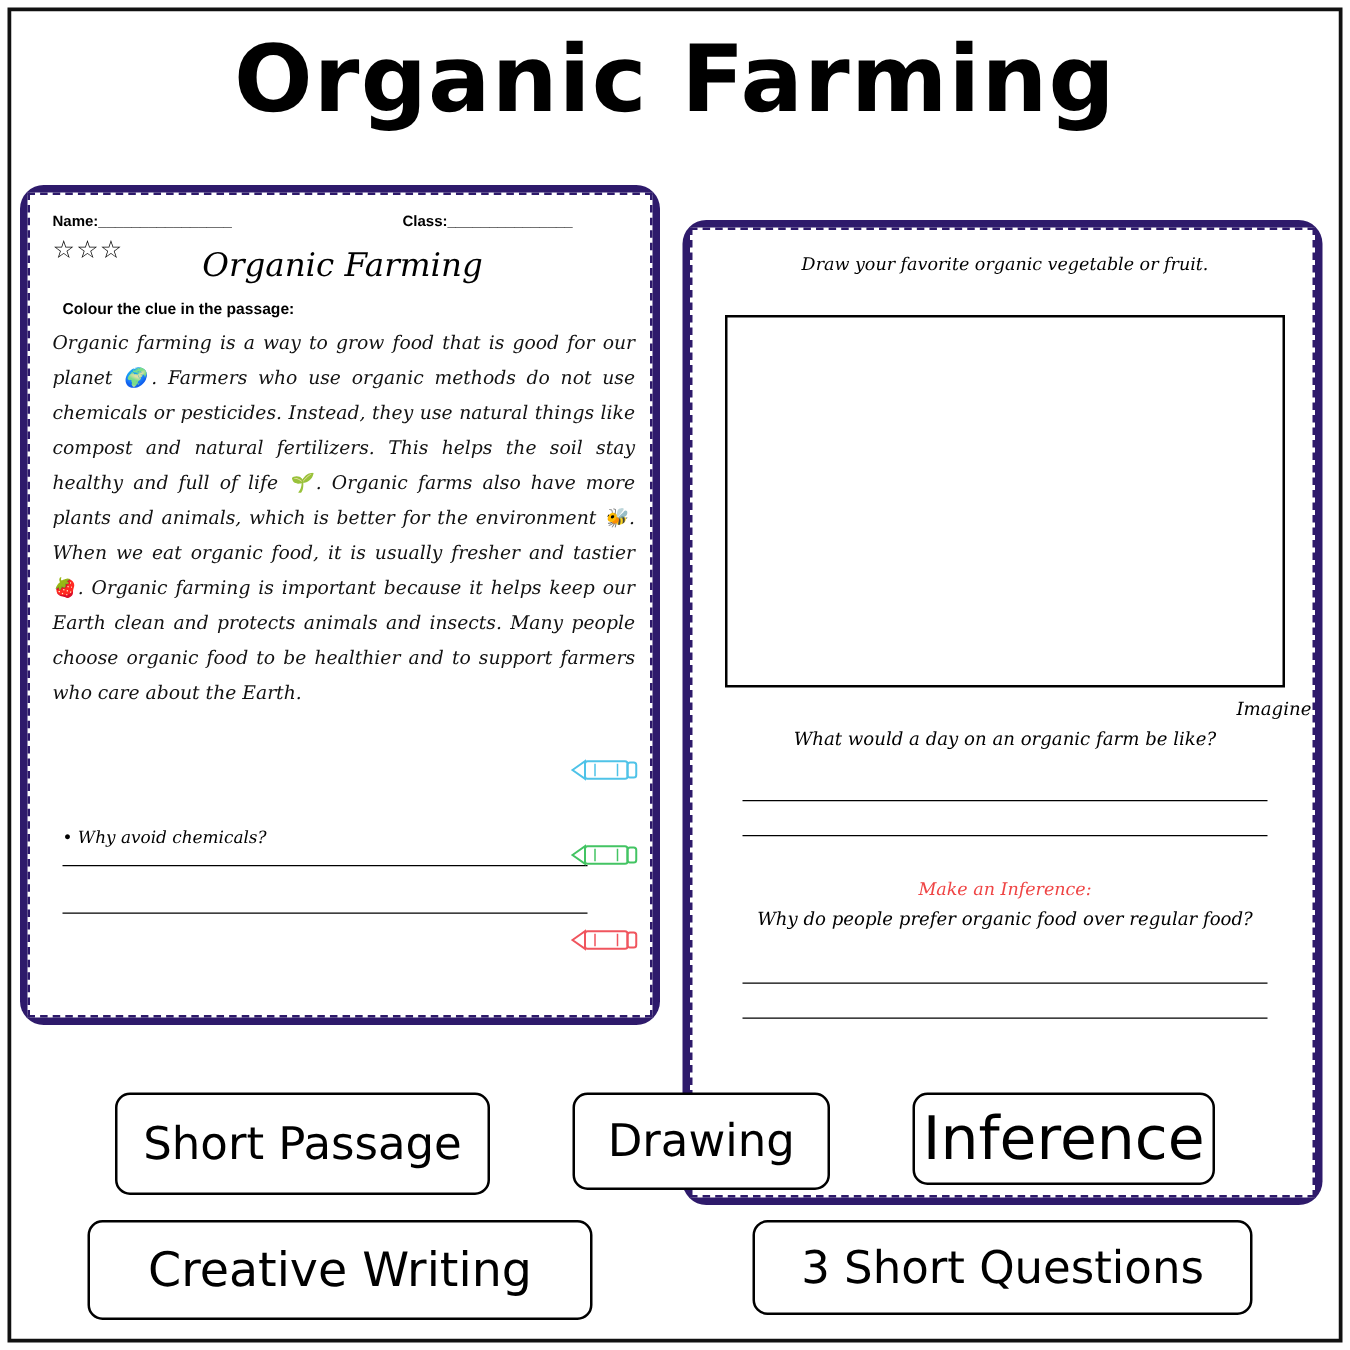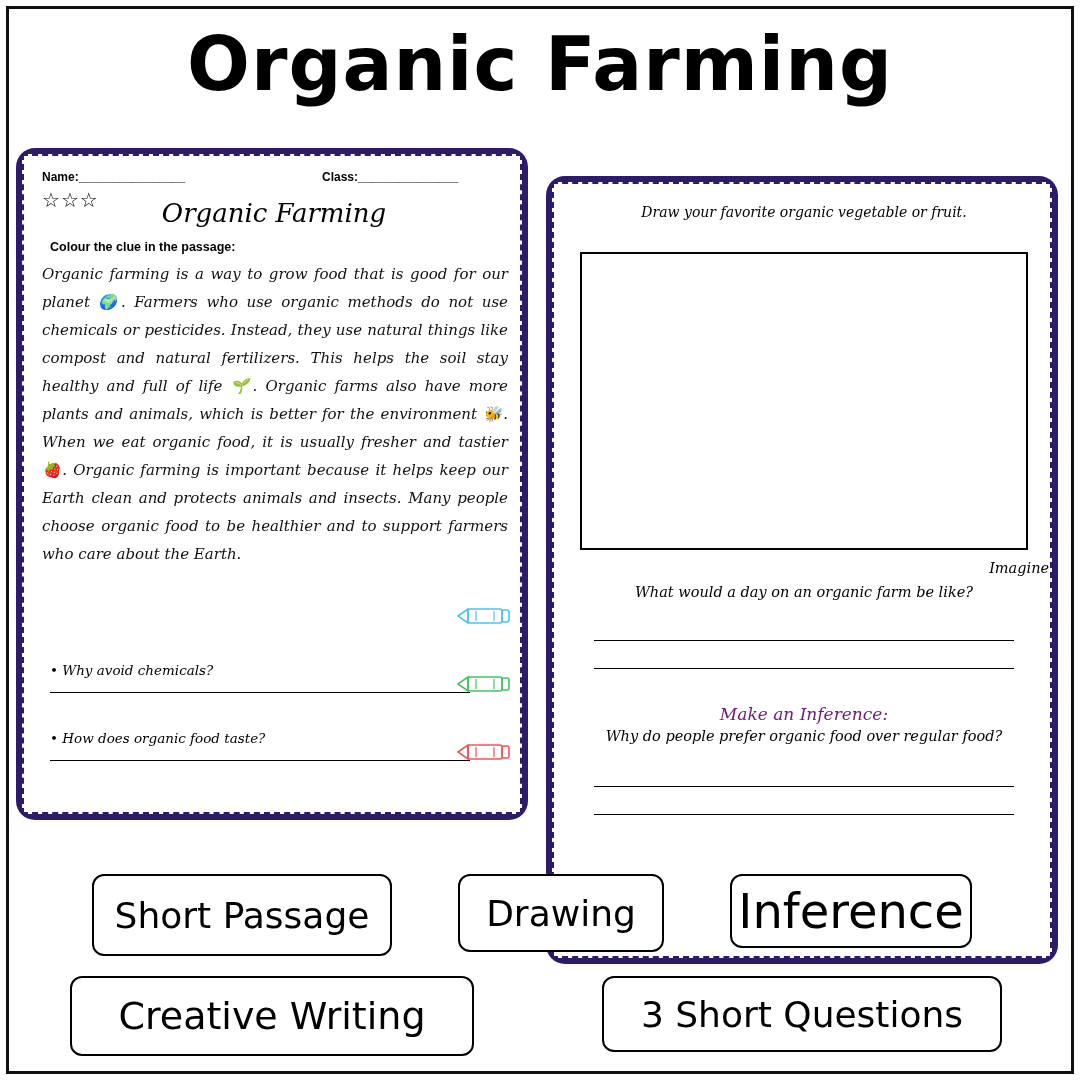--- a/index.html
+++ b/index.html
@@ -175,22 +175,22 @@
     height: 0;
   }
   #iline1 { top: 456px; }
   #iline2 { top: 484px; }
 
   .infer-label {
     left: 0; top: 520px;
     width: 500px; text-align: center;
     font-family: "DejaVu Serif", serif;
     font-style: italic;
-    font-size: 17px;
-    color: #701a75;
+    font-size: 14px;
+    color: #ef4444;
   }
   .infer-q {
     left: 0; top: 544px;
     width: 500px; text-align: center;
     font-family: "DejaVu Serif", serif;
     font-style: italic;
     font-size: 14.5px;
     color: #000;
   }
   #fline1 { top: 602px; }
@@ -232,21 +232,20 @@
     <div class="lp ws-title">Organic Farming</div>
     <div class="lp instruction">Colour the clue in the passage:</div>
 
     <div class="lp passage">Organic farming is a way to grow food that is good for our planet 🌍. Farmers who use organic methods do not use chemicals or pesticides. Instead, they use natural things like compost and natural fertilizers. This helps the soil stay healthy and full of life 🌱. Organic farms also have more plants and animals, which is better for the environment 🐝. When we eat organic food, it is usually fresher and tastier 🍓. Organic farming is important because it helps keep our Earth clean and protects animals and insects. Many people choose organic food to be healthier and to support farmers who care about the Earth.</div>
 
     <div class="qblock" id="q2">
       <div class="qtext">• Why avoid chemicals?</div>
       <div class="qline"></div>
     </div>
     <div class="qblock" id="q3">
-      <div class="qtext">• How does organic food taste?</div>
       <div class="qline"></div>
     </div>
 
     <svg class="crayon" id="crayon1" viewBox="0 0 56 20">
       <polygon points="2,10 12,3 12,17" fill="none" stroke="#4fc3e8" stroke-width="1.6"></polygon>
       <rect x="12" y="3" width="34" height="14" rx="2" fill="none" stroke="#4fc3e8" stroke-width="1.6"></rect>
       <rect x="46" y="4" width="7" height="12" rx="2" fill="none" stroke="#4fc3e8" stroke-width="1.6"></rect>
       <line x1="20" y1="5" x2="20" y2="15" stroke="#4fc3e8" stroke-width="1.2"></line>
       <line x1="38" y1="5" x2="38" y2="15" stroke="#4fc3e8" stroke-width="1.2"></line>
     </svg>

